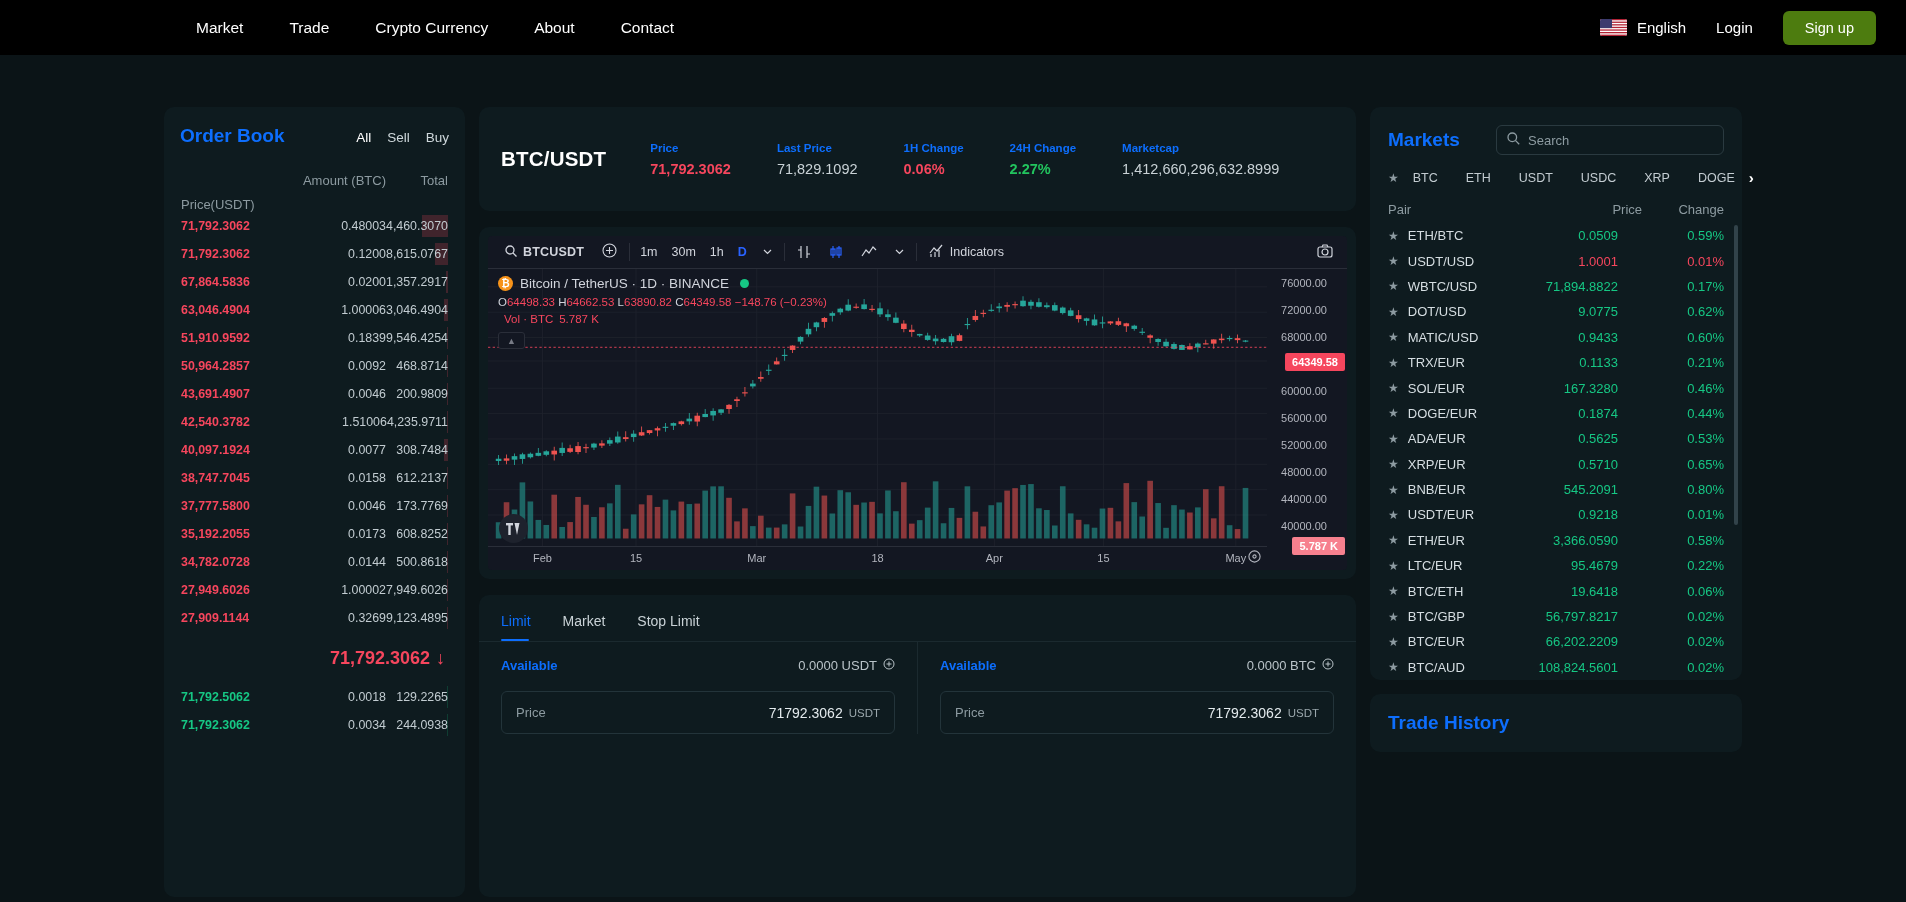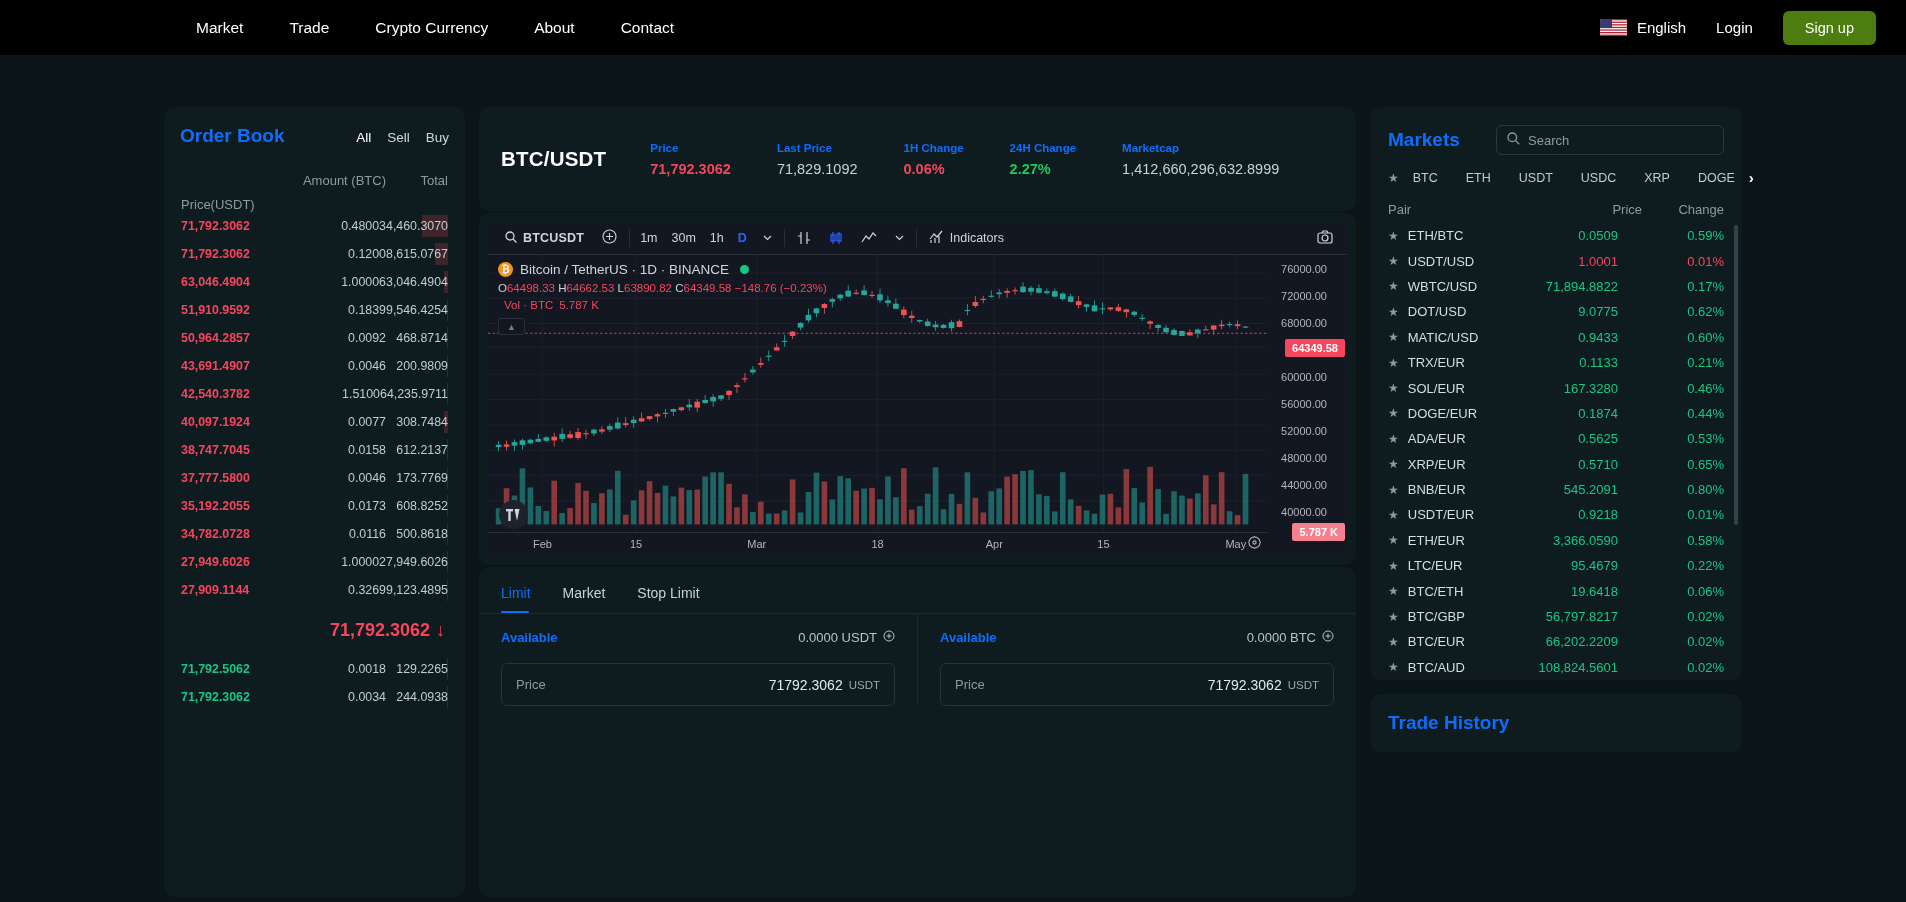--- a/index.html
+++ b/index.html
@@ -78,21 +78,21 @@
     background:rgba(246,70,93,0.22); z-index:1;
   }
   .ob-row.buy .ob-depth { background:rgba(22,199,132,0.20); }
   .ob-mid {
     text-align:right; padding:16px 6px 14px 0; font-size:18px;
     color:#f6465d; font-weight:bold; display:flex; justify-content:flex-end;
     align-items:center; gap:6px;
   }
 
   
-  .center { flex:1; display:flex; flex-direction:column; gap:2px; min-width:0; }
+  .center { flex:1; display:flex; flex-direction:column; gap:16px; min-width:0; }
 
   .ticker { height:104px; padding:0 22px; display:flex; align-items:center; }
   .ticker-pair { font-size:20.5px; font-weight:bold; color:#fff; margin-right:44px; letter-spacing:0.2px; }
   .tk { margin-right:46px; }
   .tk-label { font-size:11.5px; color:#0d6efd; font-weight:bold; margin-bottom:7px; }
   .tk-val { font-size:14.5px; color:#c9d2d6; }
   .tk-val.red { color:#f6465d; font-weight:bold; }
   .tk-val.green { color:#22c55e; font-weight:bold; }
 
   
@@ -283,20 +283,26 @@
       <div class="c2">0.4800</div>
       <div class="c3">34,460.3070</div>
     </div>
     <div class="ob-row sell">
       <div class="ob-depth" style="width:13px"></div>
       <div class="c1">71,792.3062</div>
       <div class="c2">0.1200</div>
       <div class="c3">8,615.0767</div>
     </div>
     <div class="ob-row sell">
+      <div class="ob-depth" style="width:2px"></div>
+      <div class="c1">67,864.5836</div>
+      <div class="c2">0.0200</div>
+      <div class="c3">1,357.2917</div>
+    </div>
+    <div class="ob-row sell">
       <div class="ob-depth" style="width:4px"></div>
       <div class="c1">63,046.4904</div>
       <div class="c2">1.0000</div>
       <div class="c3">63,046.4904</div>
     </div>
     <div class="ob-row sell">
       <div class="ob-depth" style="width:1px"></div>
       <div class="c1">51,910.9592</div>
       <div class="c2">0.1839</div>
       <div class="c3">9,546.4254</div>
@@ -339,21 +345,21 @@
     </div>
     <div class="ob-row sell">
       <div class="ob-depth" style="width:1px"></div>
       <div class="c1">35,192.2055</div>
       <div class="c2">0.0173</div>
       <div class="c3">608.8252</div>
     </div>
     <div class="ob-row sell">
       <div class="ob-depth" style="width:1px"></div>
       <div class="c1">34,782.0728</div>
-      <div class="c2">0.0116</div>
+      <div class="c2">0.0144</div>
       <div class="c3">500.8618</div>
     </div>
     <div class="ob-row sell">
       <div class="ob-depth" style="width:1px"></div>
       <div class="c1">27,949.6026</div>
       <div class="c2">1.0000</div>
       <div class="c3">27,949.6026</div>
     </div>
     <div class="ob-row sell">
       <div class="ob-depth" style="width:1px"></div>

